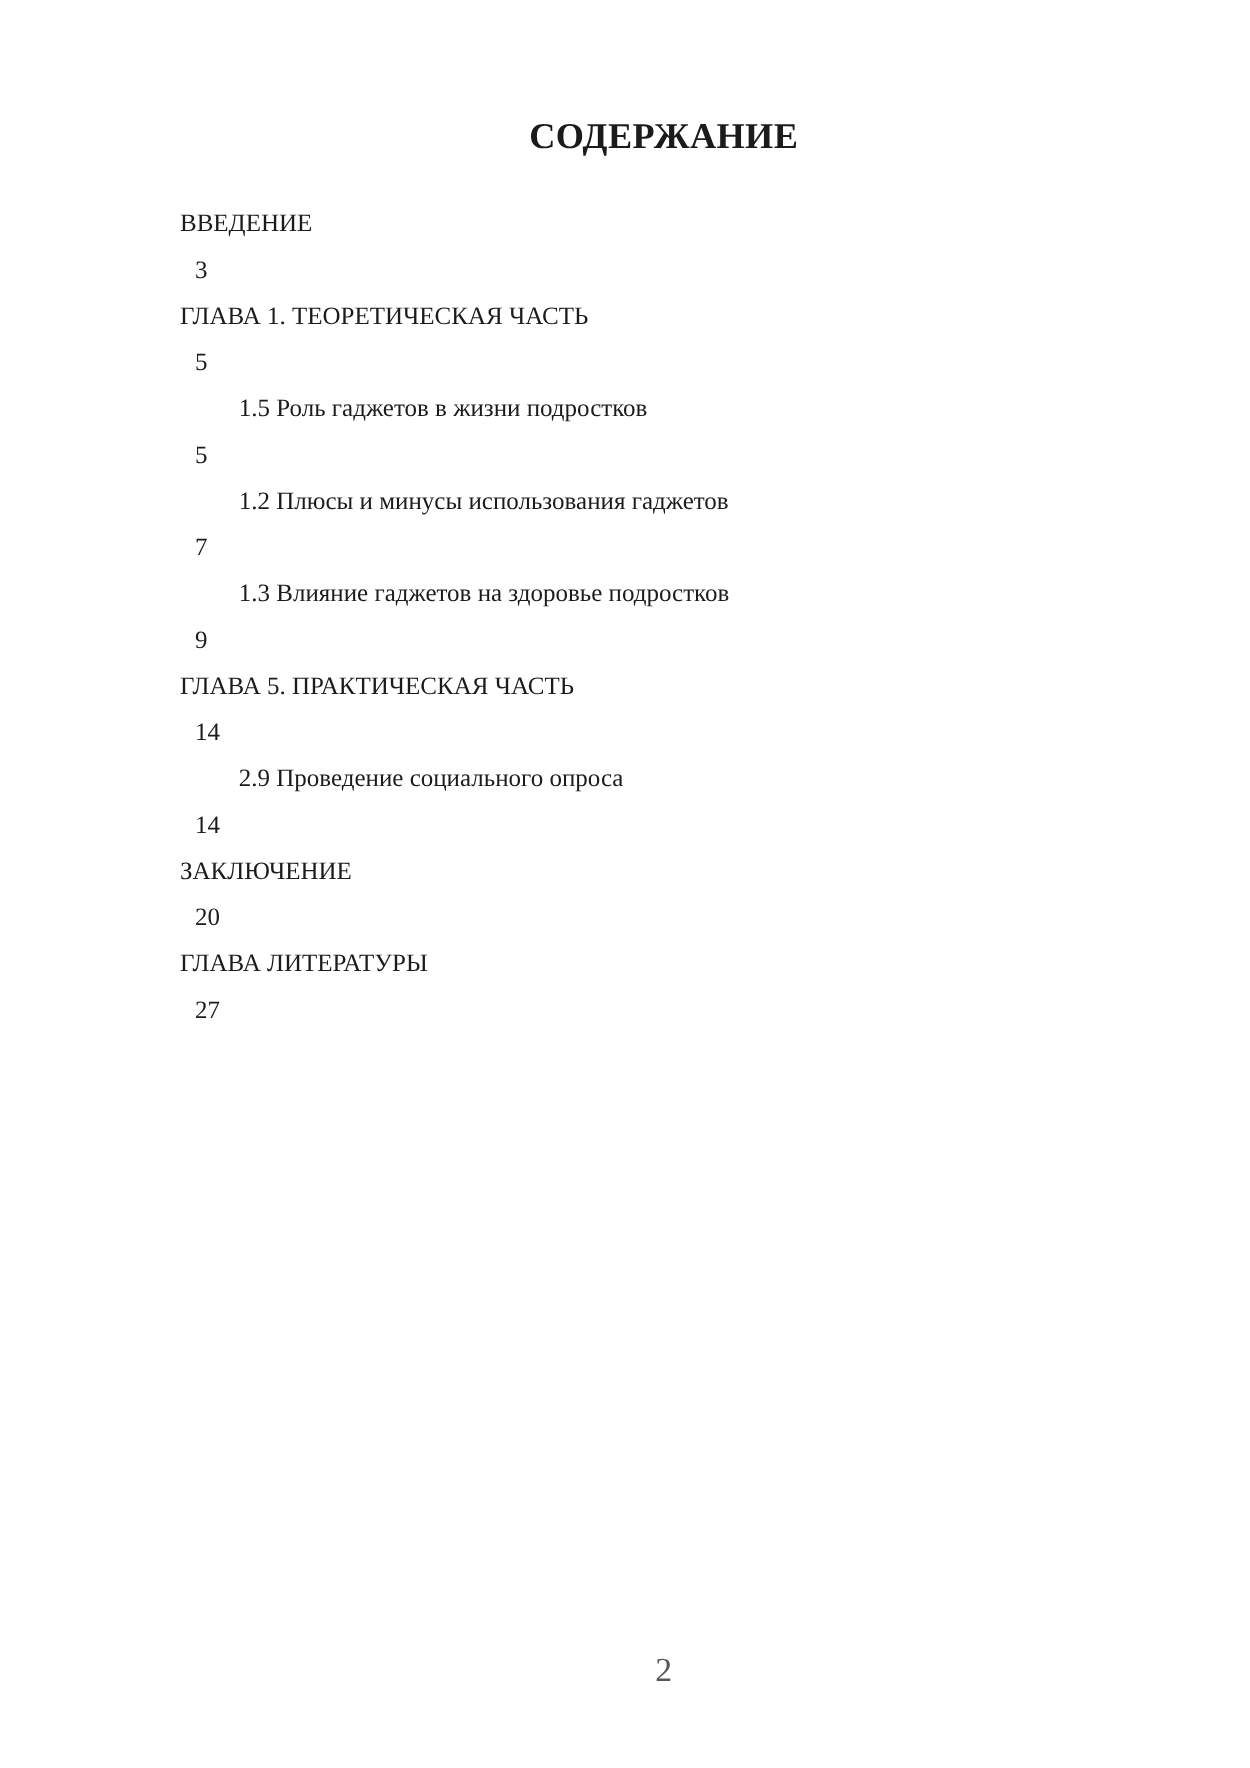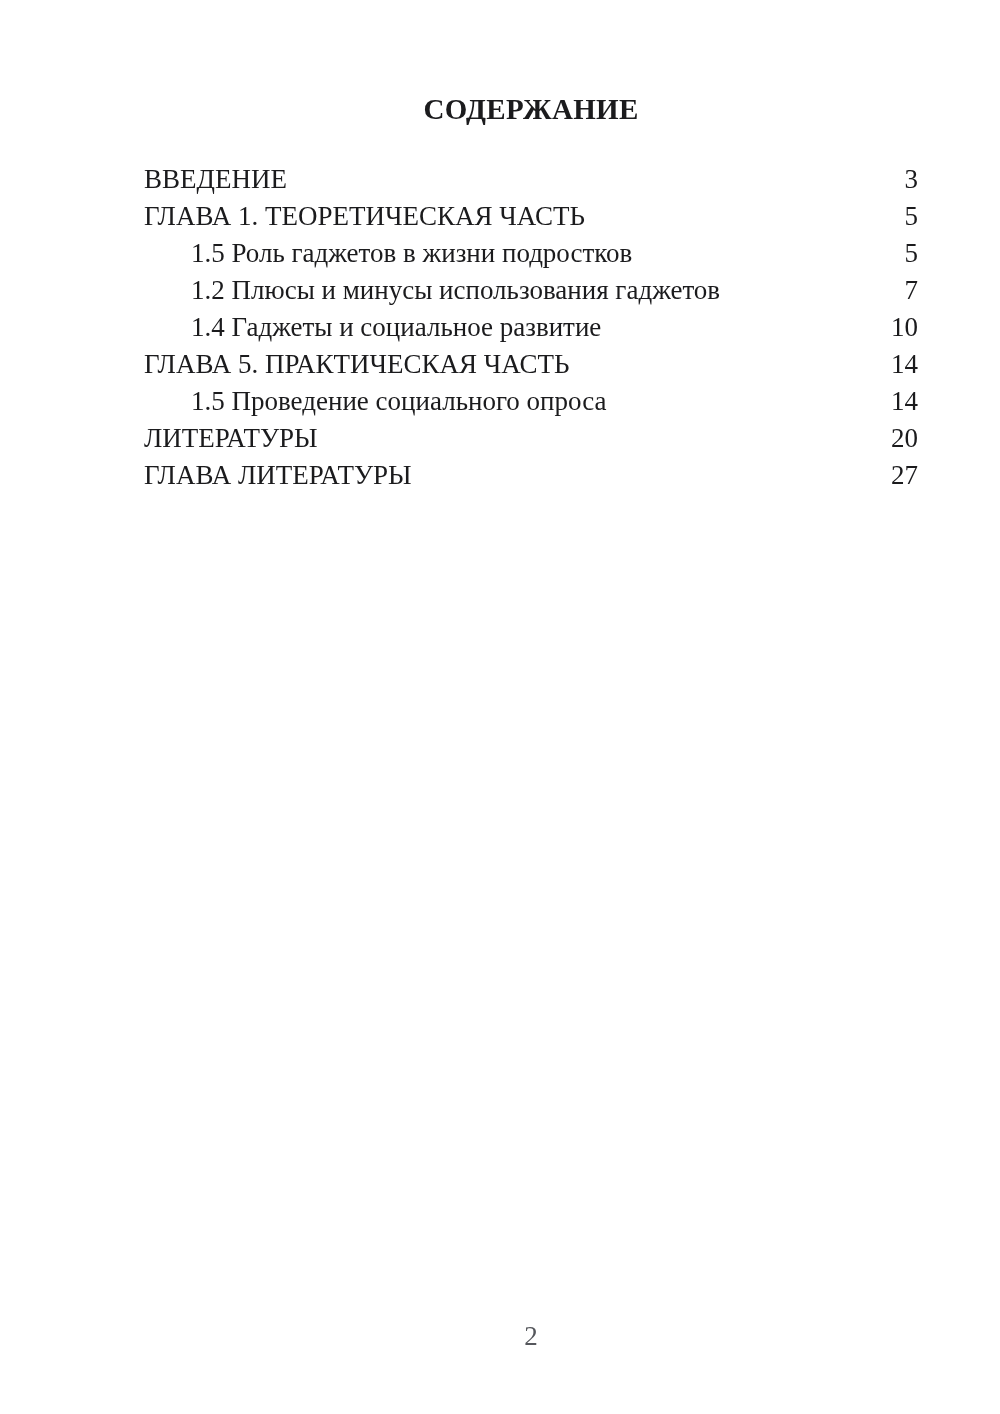--- a/index.html
+++ b/index.html
@@ -36,22 +36,23 @@
     position: absolute;
     top: 161px;
     left: 144px;
     right: 82px;
   }
   .toc-row {
     display: flex;
     justify-content: space-between;
     align-items: baseline;
     line-height: 37px;
-    font-size: 27px;
+    font-size: 20px;
     white-space: nowrap;
+    flex-direction: column;
   }
   .toc-row .toc-label {
     flex: 1 1 auto;
     overflow: hidden;
   }
   .toc-row.indent .toc-label {
     padding-left: 47px;
   }
   .toc-row .toc-page {
     flex: 0 0 auto;
@@ -87,33 +88,33 @@
   </div>
       <div class="toc-row indent">
     <span class="toc-label">1.5 Роль гаджетов в жизни подростков</span>
     <span class="toc-page">5</span>
   </div>
       <div class="toc-row indent">
     <span class="toc-label">1.2 Плюсы и минусы использования гаджетов</span>
     <span class="toc-page">7</span>
   </div>
       <div class="toc-row indent">
-    <span class="toc-label">1.4 Гаджеты и социальное развитие</span>
-    <span class="toc-page">10</span>
+    <span class="toc-label">1.3 Влияние гаджетов на здоровье подростков</span>
+    <span class="toc-page">9</span>
   </div>
       <div class="toc-row">
     <span class="toc-label">ГЛАВА 5. ПРАКТИЧЕСКАЯ ЧАСТЬ</span>
     <span class="toc-page">14</span>
   </div>
       <div class="toc-row indent">
-    <span class="toc-label">1.5 Проведение социального опроса</span>
+    <span class="toc-label">2.9 Проведение социального опроса</span>
     <span class="toc-page">14</span>
   </div>
       <div class="toc-row">
-    <span class="toc-label">ЛИТЕРАТУРЫ</span>
+    <span class="toc-label">ЗАКЛЮЧЕНИЕ</span>
     <span class="toc-page">20</span>
   </div>
       <div class="toc-row">
     <span class="toc-label">ГЛАВА ЛИТЕРАТУРЫ</span>
     <span class="toc-page">27</span>
   </div>
     </div>
 
   <div class="page-footer">2</div>
 

